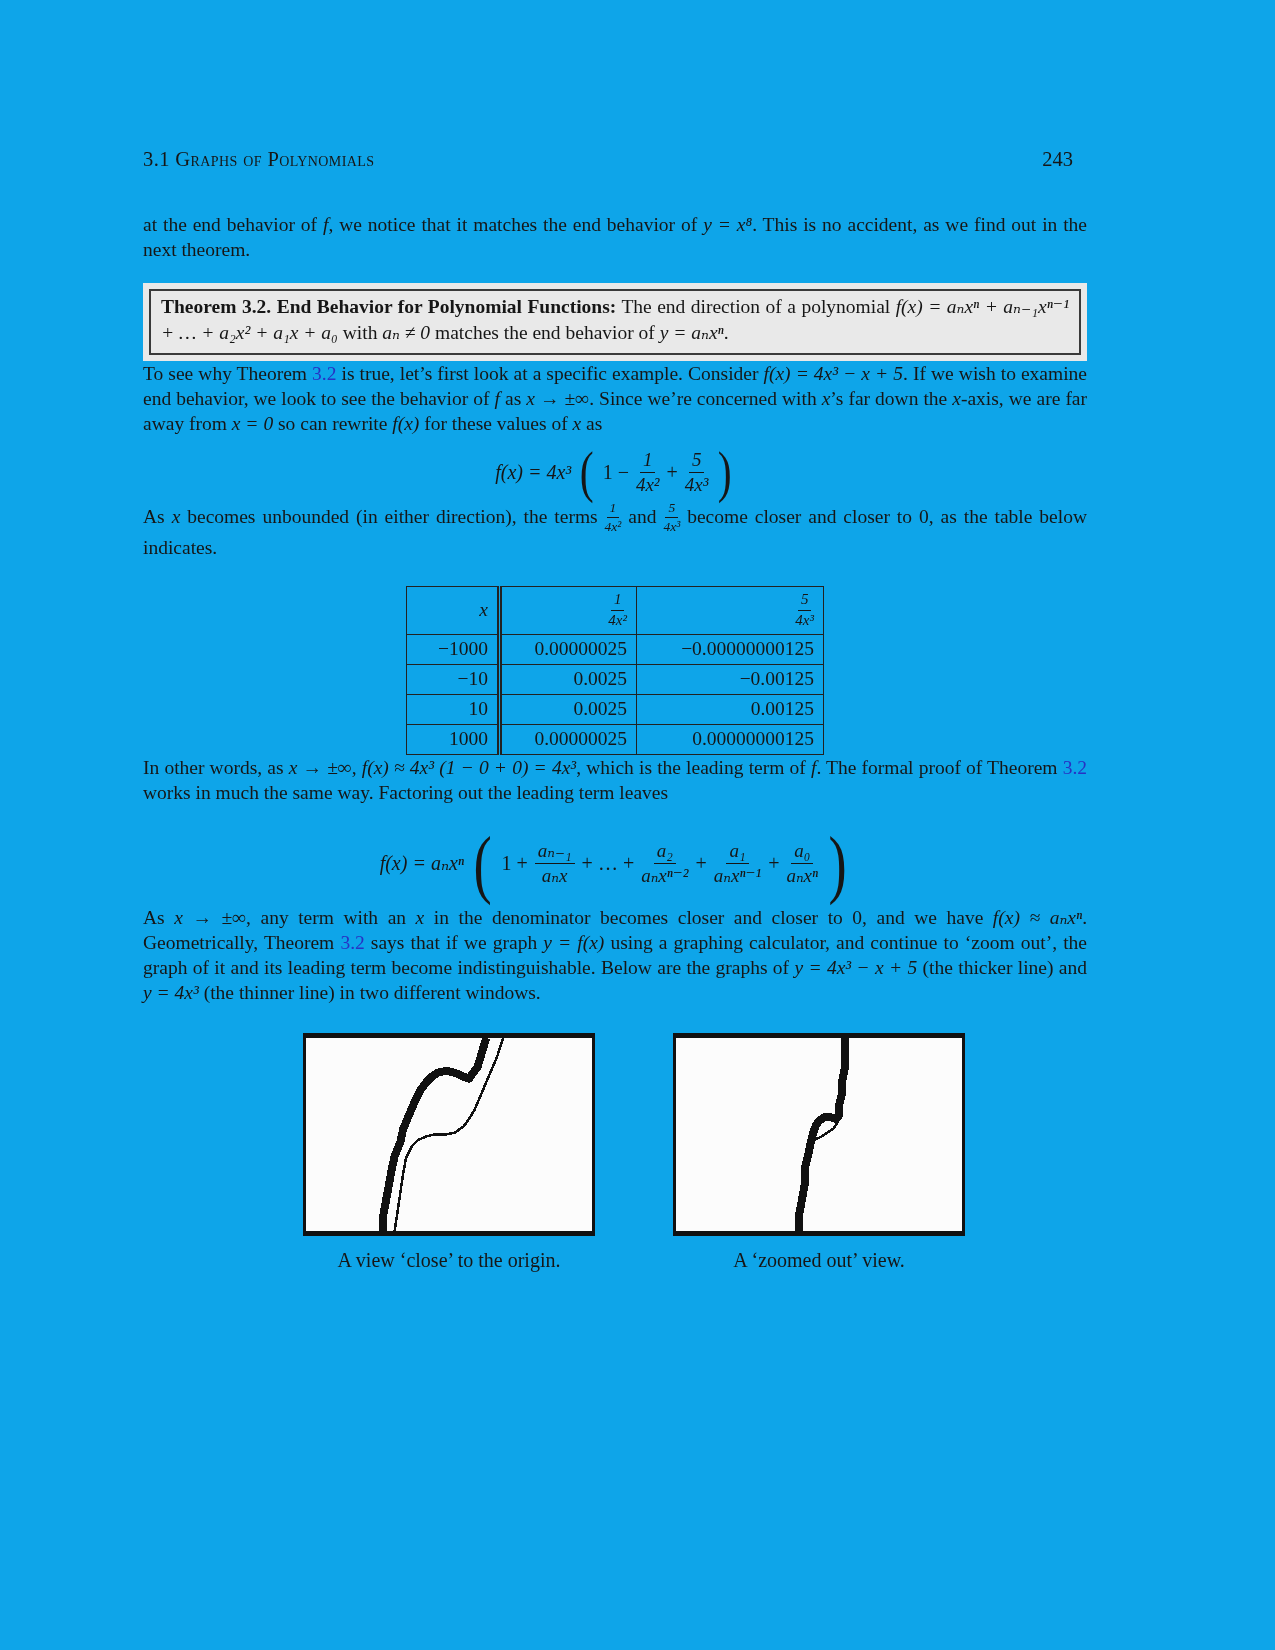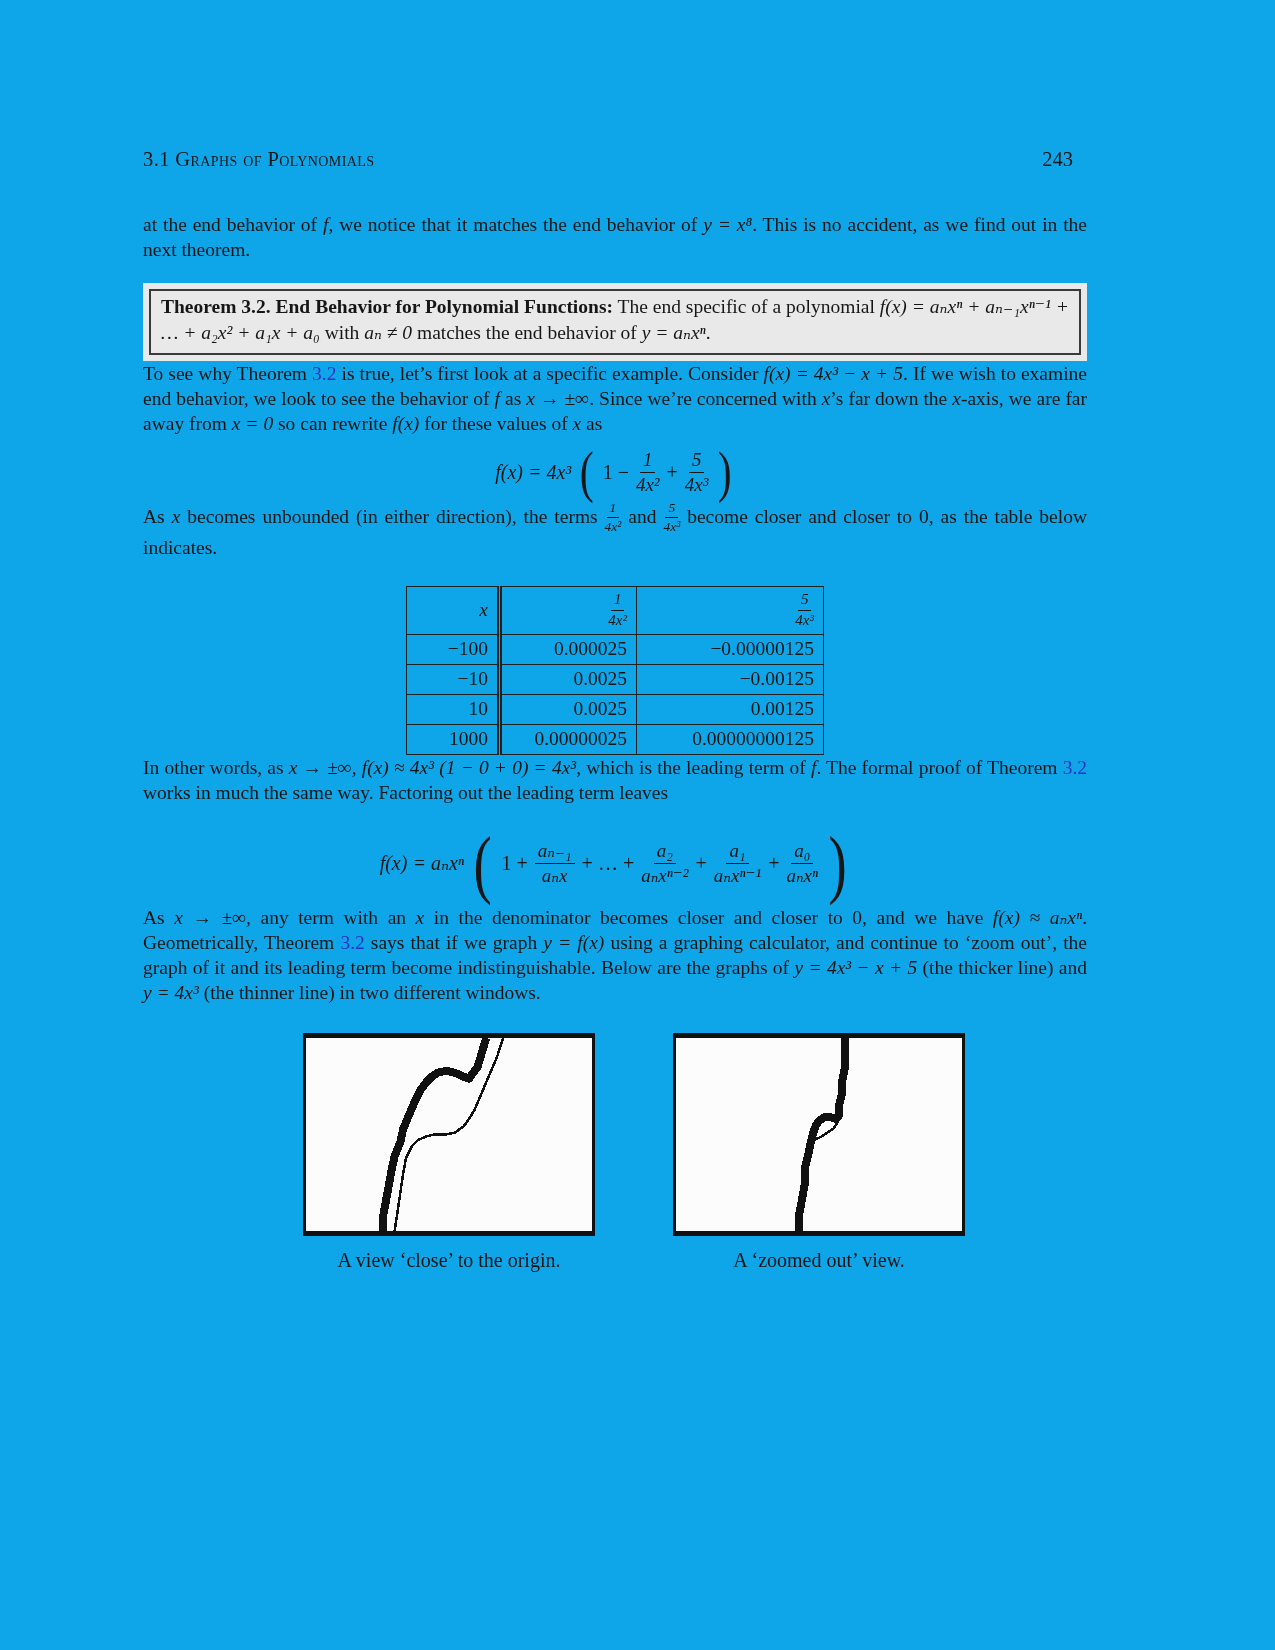--- a/index.html
+++ b/index.html
@@ -63,21 +63,21 @@
     <span class="sc">3.1 Graphs of Polynomials</span>
     <span>243</span>
   </div>
 
   <div class="content">
 
     <p class="body p1"><span class="">at the end behavior of </span><span class="mi">f</span><span class="">, we notice that it matches the end behavior of </span><span class="mi">y = x⁸</span><span class="">. This is no accident, as we find out in the next theorem.</span></p>
 
     <div class="thm-outer">
       <div class="thm-inner">
-        <p><span class="mb">Theorem 3.2. End Behavior for Polynomial Functions:</span><span class=""> The end specific of a polynomial </span><span class="mi">f(x) = aₙxⁿ + aₙ₋₁xⁿ⁻¹ + … + a₂x² + a₁x + a₀</span><span class=""> with </span><span class="mi">aₙ ≠ 0</span><span class=""> matches the end behavior of </span><span class="mi">y = aₙxⁿ</span><span class="">.</span></p>
+        <p><span class="mb">Theorem 3.2. End Behavior for Polynomial Functions:</span><span class=""> The end direction of a polynomial </span><span class="mi">f(x) = aₙxⁿ + aₙ₋₁xⁿ⁻¹ + … + a₂x² + a₁x + a₀</span><span class=""> with </span><span class="mi">aₙ ≠ 0</span><span class=""> matches the end behavior of </span><span class="mi">y = aₙxⁿ</span><span class="">.</span></p>
       </div>
     </div>
 
     <p class="body p2"><span class="">To see why Theorem </span><span class="mlink">3.2</span><span class=""> is true, let’s first look at a specific example. Consider </span><span class="mi">f(x) = 4x³ − x + 5</span><span class="">. If we wish to examine end behavior, we look to see the behavior of </span><span class="mi">f</span><span class=""> as </span><span class="mi">x → ±∞</span><span class="">. Since we’re concerned with </span><span class="mi">x</span><span class="">’s far down the </span><span class="mi">x</span><span class="">-axis, we are far away from </span><span class="mi">x = 0</span><span class=""> so can rewrite </span><span class="mi">f(x)</span><span class=""> for these values of </span><span class="mi">x</span><span class=""> as</span></p>
 
     <div class="eq eq1">
         <span class="mi">f(x) = 4x³</span>
         <span class="bp">(</span>
         <span class="">1 −</span>
         <span class="frac">
@@ -110,23 +110,23 @@
                   <span class="den">4x²</span>
                 </span></th>
             <th><span class="frac">
                   <span class="num">5</span>
                   <span class="den">4x³</span>
                 </span></th>
           </tr>
         </thead>
         <tbody>
             <tr>
-              <td>−100</td>
-              <td>0.000025</td>
-              <td>−0.00000125</td>
+              <td>−1000</td>
+              <td>0.00000025</td>
+              <td>−0.00000000125</td>
             </tr>
             <tr>
               <td>−10</td>
               <td>0.0025</td>
               <td>−0.00125</td>
             </tr>
             <tr>
               <td>10</td>
               <td>0.0025</td>
               <td>0.00125</td>

